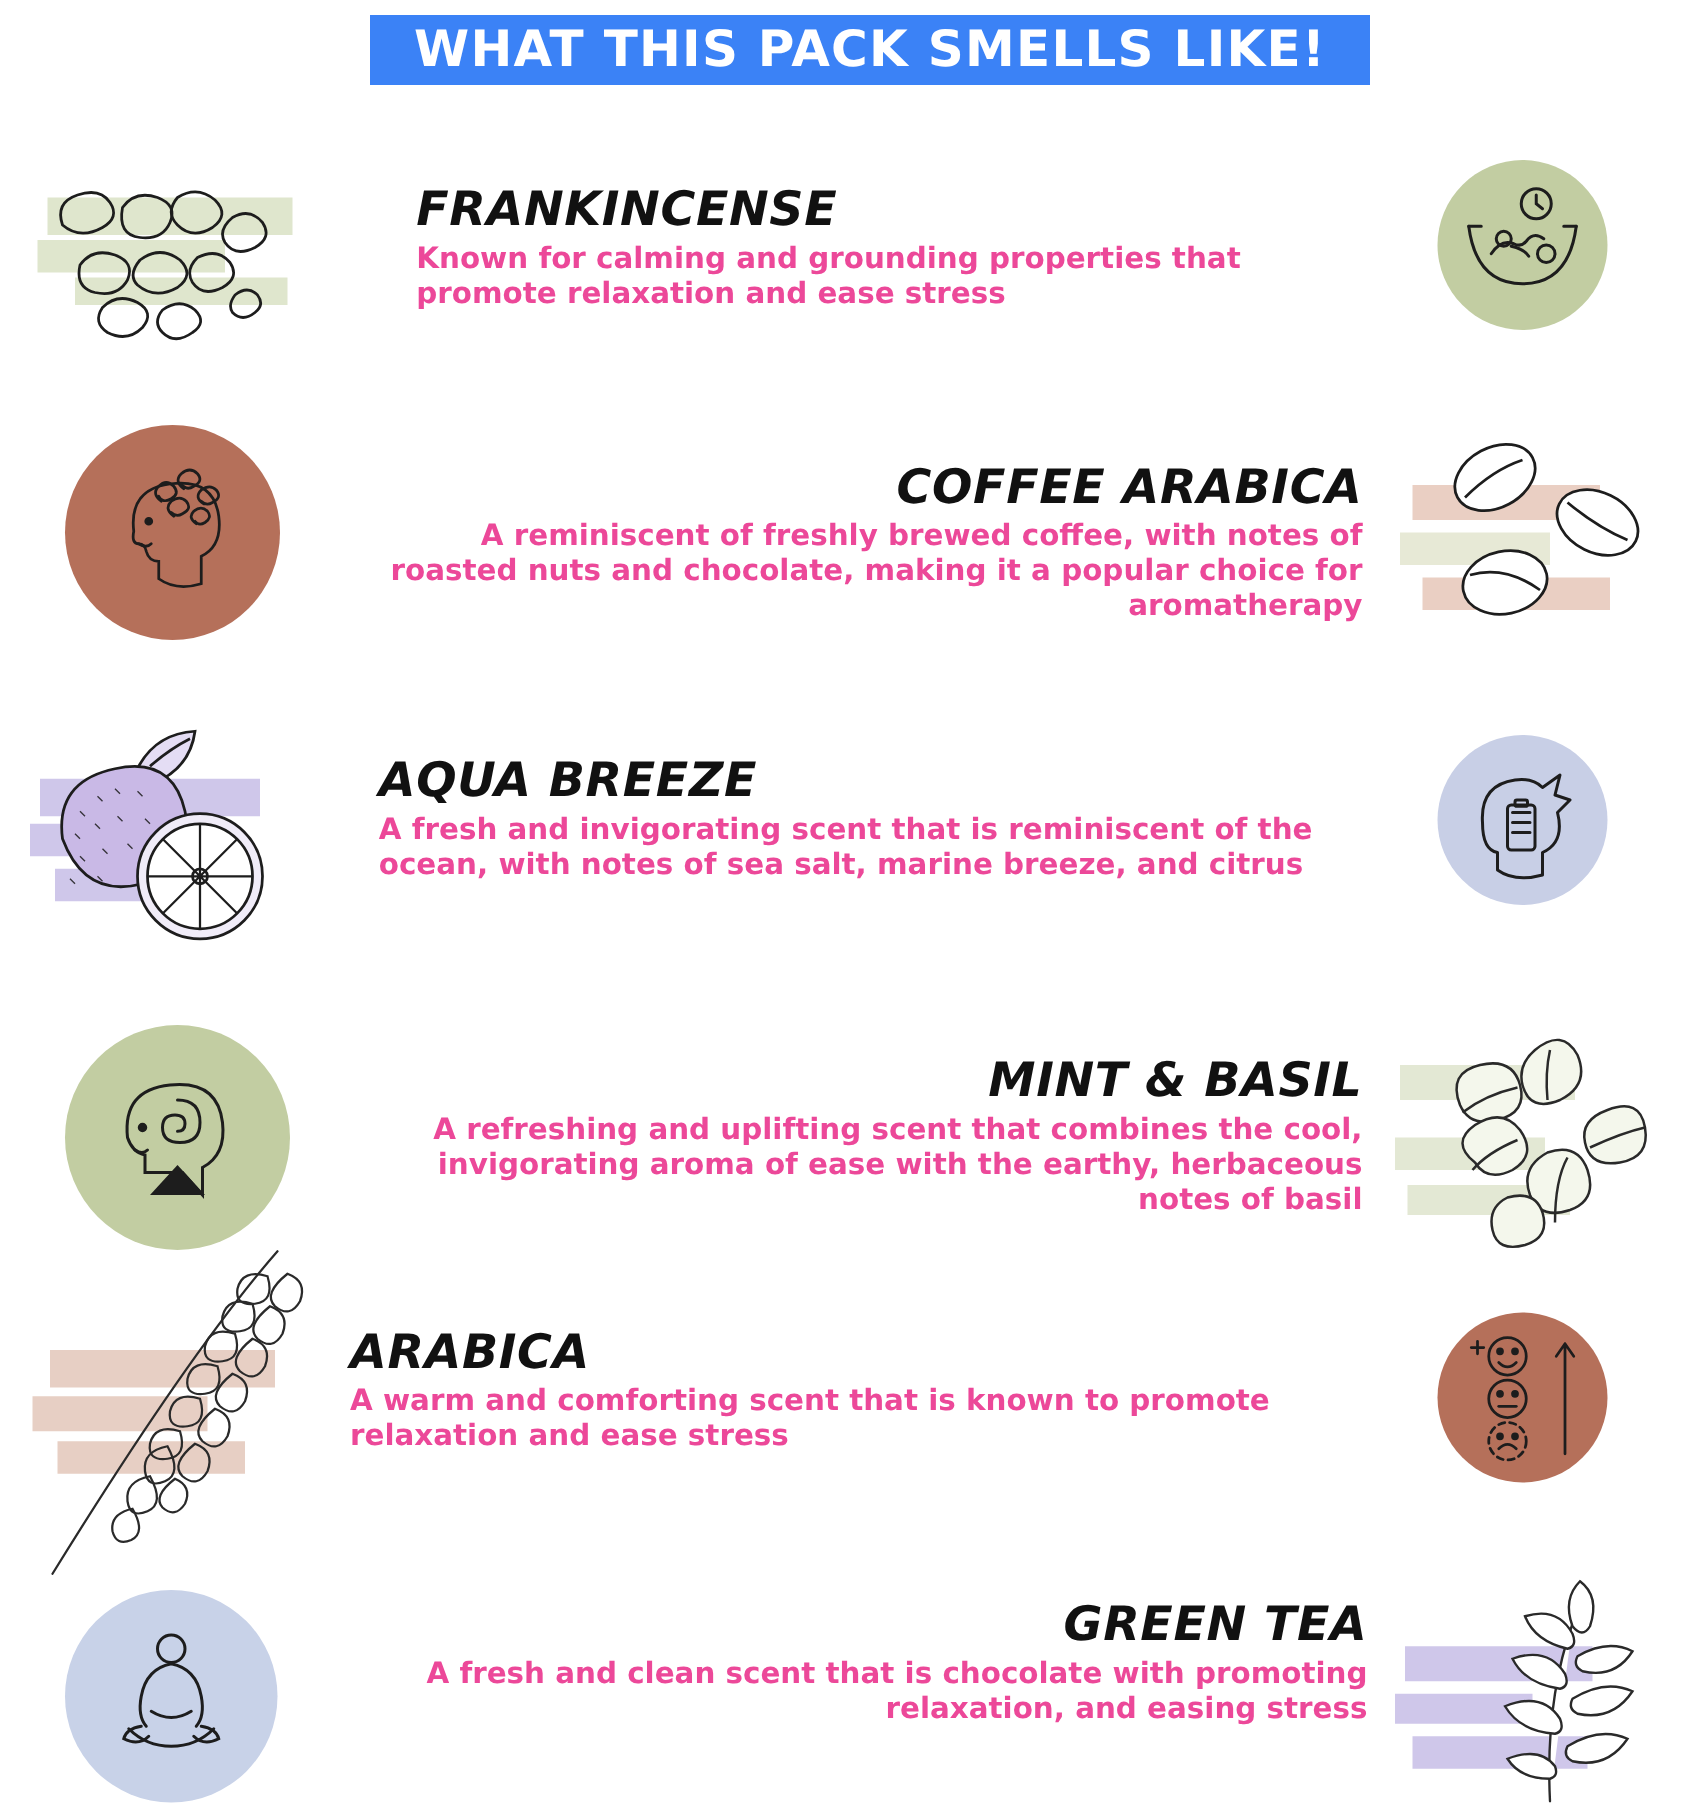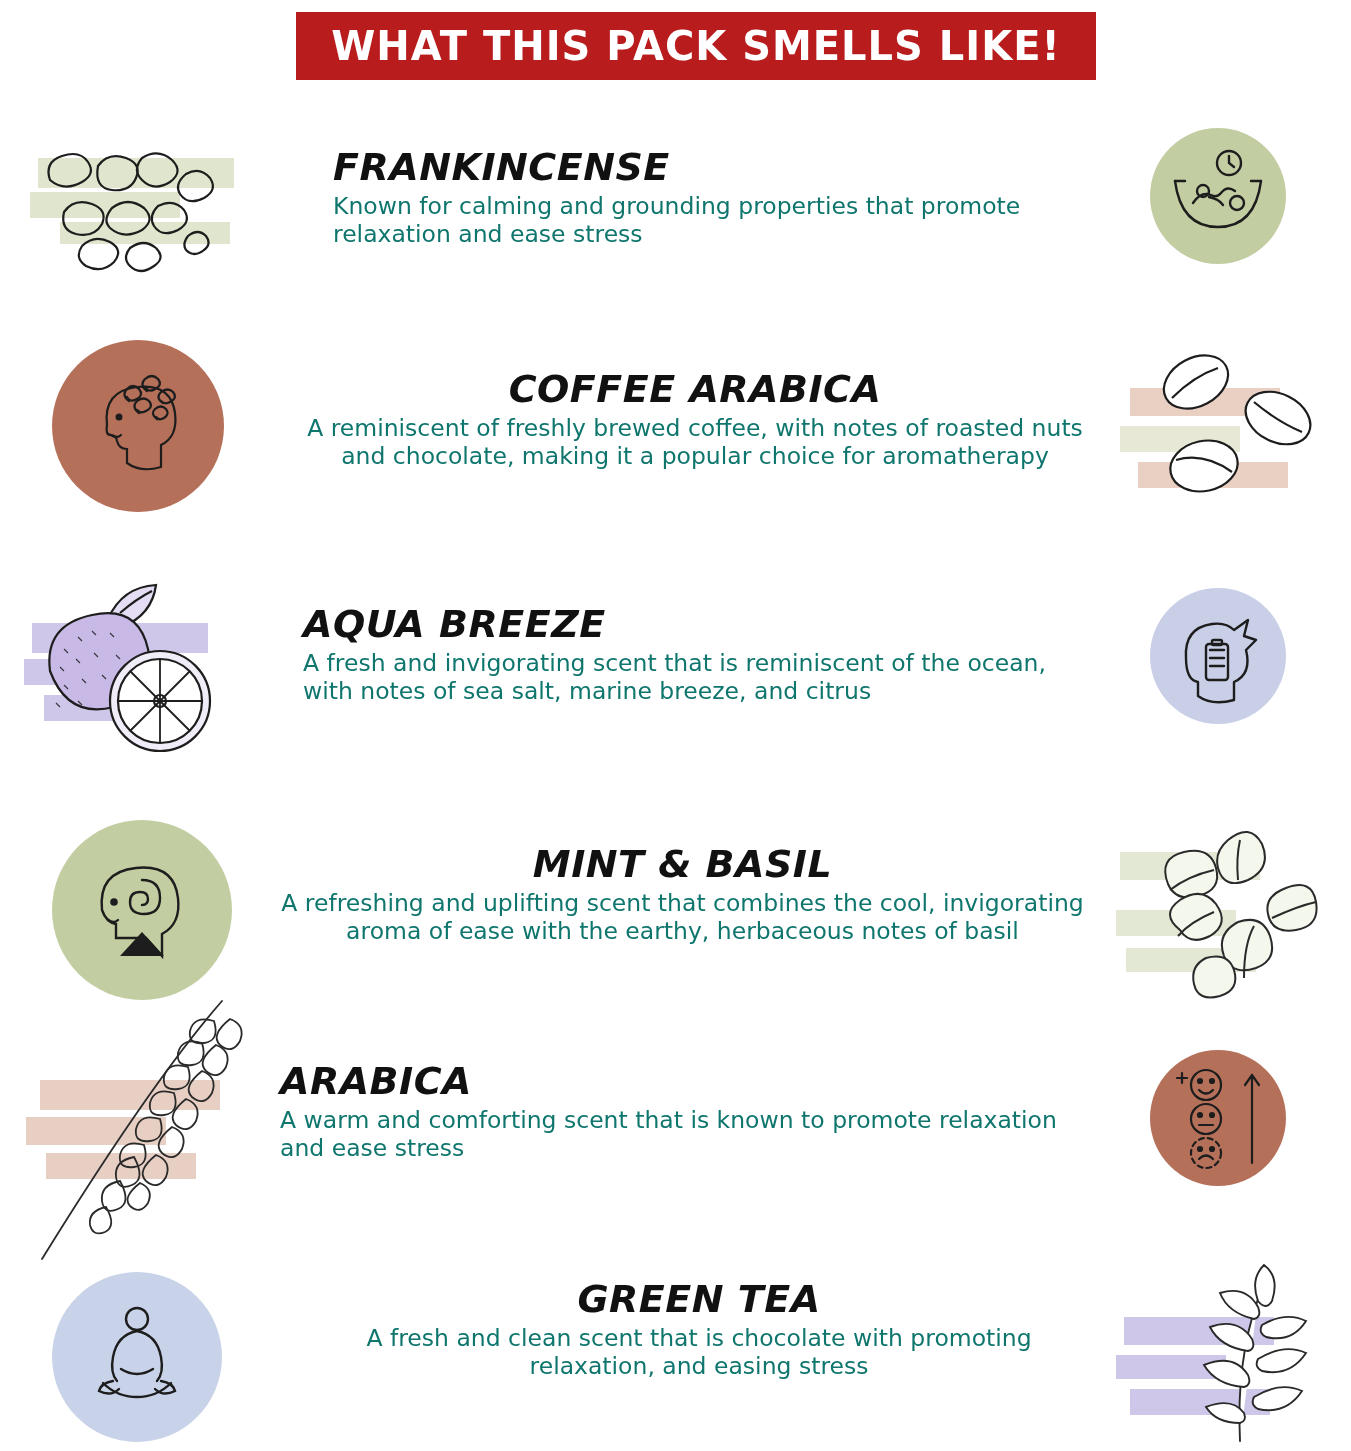--- a/index.html
+++ b/index.html
@@ -15,22 +15,22 @@
     position: relative;
     overflow: hidden;
   }
 
   
   .header-banner {
     position: absolute;
     left: 296px;
     top: 12px;
     width: 800px;
-    height: 68px;
-    background: #b91c1c;
+    height: 56px;
+    background: #3b82f6;
     display: flex;
     align-items: center;
     justify-content: center;
   }
   .header-banner .title {
     color: #ffffff;
     font-size: 40px;
     font-weight: bold;
     letter-spacing: 1px;
     font-family: "DejaVu Sans", sans-serif;
@@ -55,27 +55,27 @@
     font-style: italic;
     font-size: 38px;
     letter-spacing: 0.5px;
     color: #111111;
     margin: 0 0 4px 0;
     line-height: 1.05;
   }
   .scent-desc {
     font-family: "DejaVu Sans", sans-serif;
     font-size: 23.5px;
-    font-weight: normal;
-    color: #0f766e;
+    font-weight: bold;
+    color: #ec4899;
     margin: 0;
     line-height: 1.2;
   }
   .align-left { text-align: left; }
-  .align-right { text-align: center; }
+  .align-right { text-align: right; }
 
   
   .circle {
     border-radius: 50%;
     width: 136px;
     height: 136px;
     display: flex;
     align-items: center;
     justify-content: center;
   }

